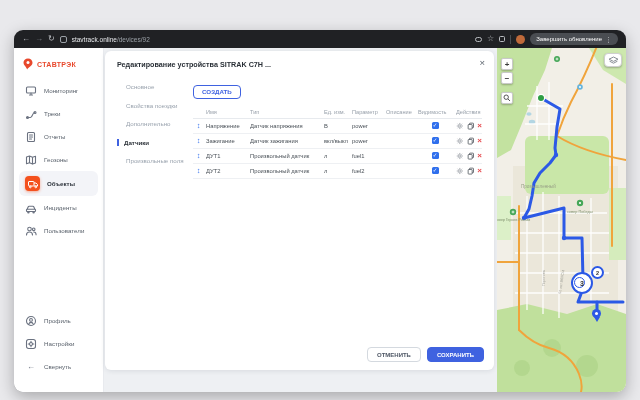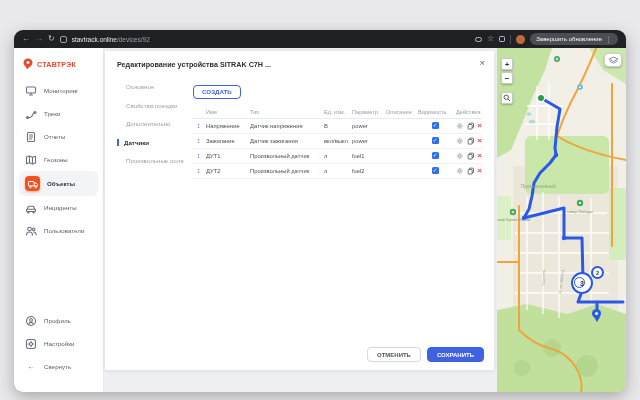--- a/index.html
+++ b/index.html
@@ -42,21 +42,21 @@
              color:#6b7280; flex:none; }
   .menu-item.active { background:#f3f4f8; }
   .menu-item.active .mi-icon { width:15px; height:15px; background:#f4511e; border-radius:4px;
                                color:#fff; box-shadow:0 1px 3px rgba(244,81,30,.45); }
   .menu-item.active .mi-label { color:#2d333b; font-weight:bold; }
   .menu-bottom { margin-top:auto; padding-bottom:14px; display:flex; flex-direction:column; }
 
   
   .center { flex:1; position:relative; }
   .card { position:absolute; top:3px; left:1px; right:3px; bottom:22px; background:#fff;
-          border-radius:0; box-shadow:0 1px 5px rgba(25,35,55,.10); }
+          border-radius:6px; box-shadow:0 1px 5px rgba(25,35,55,.10); }
   .card-title { padding:9px 12px 0; font-size:7.2px; font-weight:bold; color:#2a3037; }
   .close-x { position:absolute; top:7px; right:9px; font-size:9.5px; color:#5b636d; line-height:1; cursor:default; }
 
   .card-body { display:flex; padding:11px 12px 0; }
   .tabs { width:76px; display:flex; flex-direction:column; gap:11.5px; padding-top:3px; flex:none; }
   .tab { font-size:6.2px; color:#9aa3ae; padding-left:7px; border-left:2px solid transparent; }
   .tab.active { color:#2a3037; font-weight:bold; border-left-color:#3f62e0; padding-left:5px; }
 
   .pane { flex:1; min-width:0; }
   .create-btn { display:inline-block; border:1px solid #3f62e0; color:#3f62e0; background:#fff;

